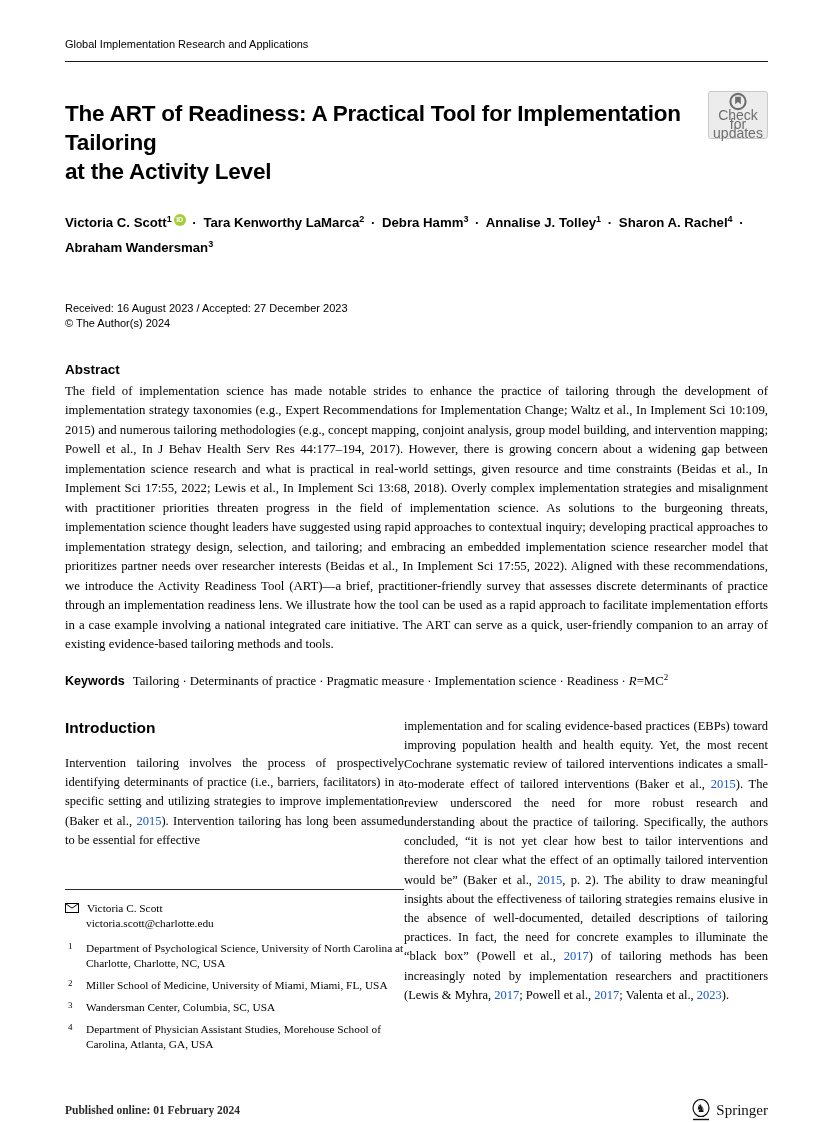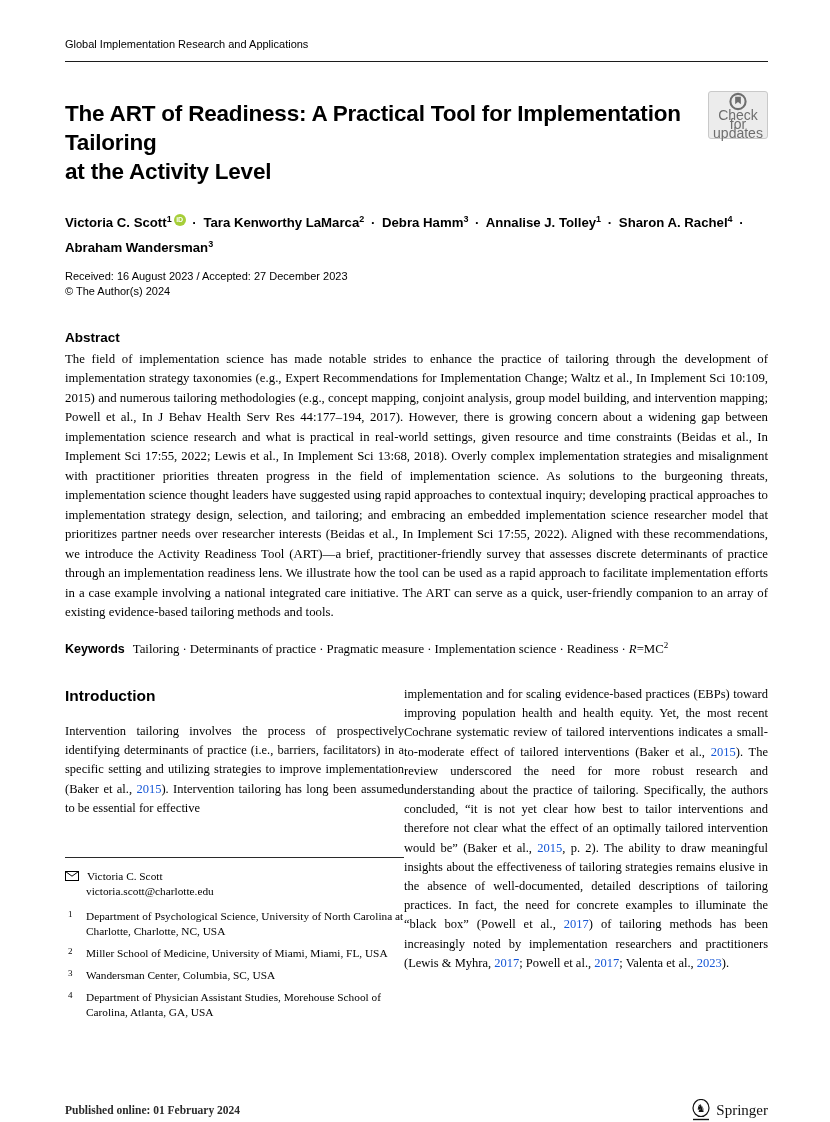--- a/index.html
+++ b/index.html
@@ -43,21 +43,21 @@
   }
   .authors sup{font-size:9px;}
   .authors .sep{font-weight:bold;padding:0 3px;}
   .orcid{
     display:inline-block;width:12px;height:12px;border-radius:50%;
     background:var(--orcid);color:#fff;
     font-family:"Liberation Sans",sans-serif;font-size:7px;font-weight:bold;
     text-align:center;line-height:12px;vertical-align:super;margin-left:2px;
     cursor:pointer;
   }
-  .dates{margin-top:11px;font-family:"Liberation Sans",sans-serif;font-size:11px;line-height:15px;}
+  .dates{margin-top:43px;font-family:"Liberation Sans",sans-serif;font-size:11px;line-height:15px;}
   
   .abstract-head{margin-top:31px;font-family:"Liberation Sans",sans-serif;font-weight:bold;font-size:13.5px;}
   .abstract-body{margin-top:5px;font-size:12.8px;line-height:19.5px;text-align:justify;}
   .keywords{margin-top:13px;font-size:12.8px;line-height:19px;}
   .kw-label{font-family:"Liberation Sans",sans-serif;font-weight:bold;font-size:12.5px;margin-right:8px;}
   .kw-sep{padding:0 3px;}
   .kw-math i{font-style:italic;}
   .kw-math sup{font-size:9px;}
   
   .columns{margin-top:26px;display:flex;height:342px;}

